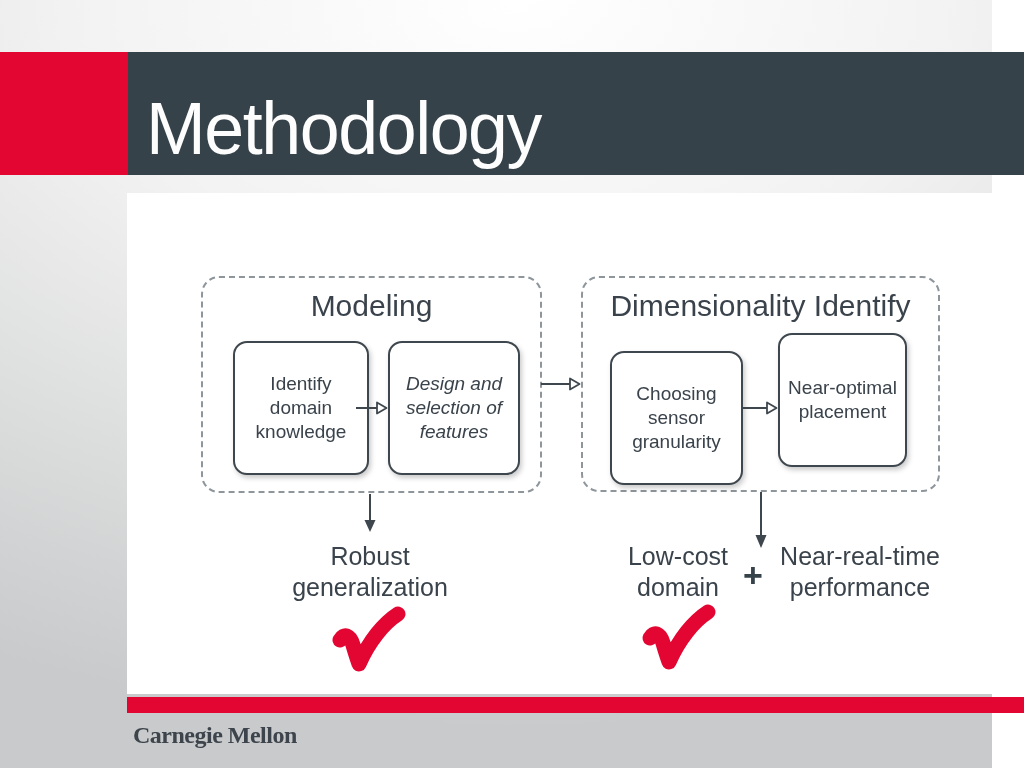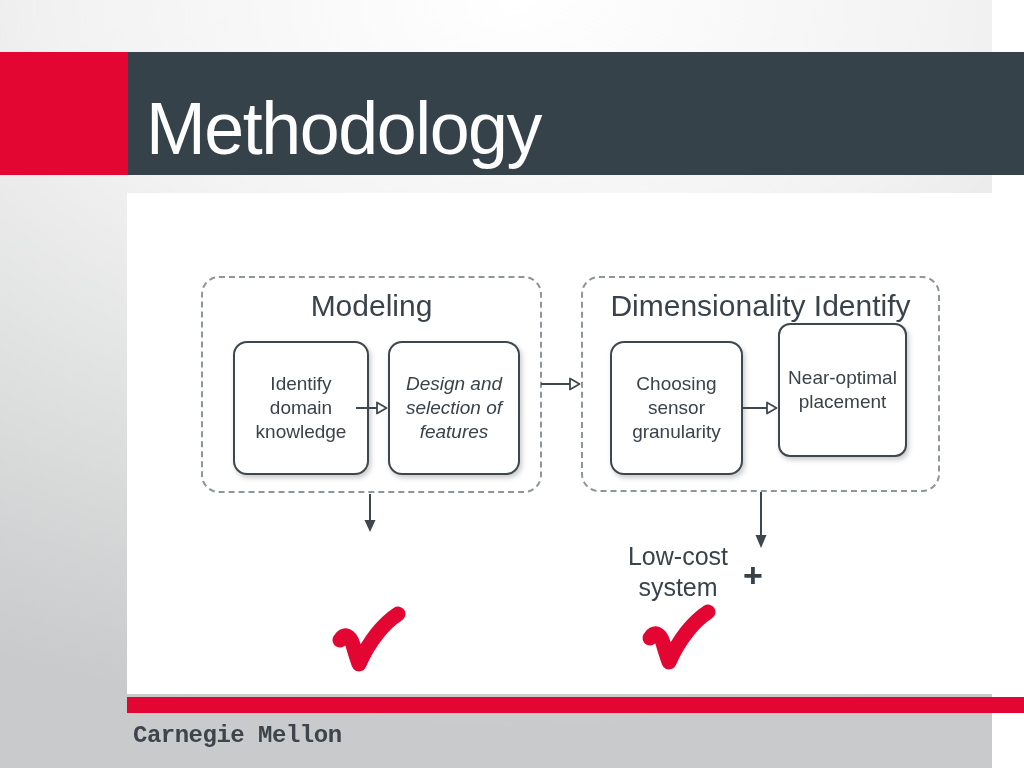--- a/index.html
+++ b/index.html
@@ -21,21 +21,21 @@
   .page-title{
     position:absolute;left:146px;top:92px;
     font-size:74px;line-height:74px;letter-spacing:-1.5px;color:#fdfdfd;font-weight:400;
     transform:scaleX(0.97);transform-origin:left center;white-space:nowrap;
   }
   
   .content-panel{position:absolute;left:127px;top:193px;width:897px;height:501px;background:#ffffff;}
   .footer-red-bar{position:absolute;left:127px;top:697px;width:897px;height:16px;background:var(--accent-red,#e30632);}
   .cm-logo{
     position:absolute;left:133px;top:722px;
-    font-family:Liberation Mono, monospace;font-weight:700;font-size:24px;letter-spacing:-0.5px;
+    font-family:Liberation Serif, serif;font-weight:700;font-size:24px;letter-spacing:-0.5px;
     color:#3d444c;
   }
   
   .group{
     position:absolute;border:2px dashed var(--dash-gray,#8e959b);border-radius:18px;background:transparent;
   }
   .group-modeling{left:201px;top:276px;width:341px;height:217px;}
   .group-reduction{left:581px;top:276px;width:359px;height:216px;}
   .group-title{
     position:absolute;top:12px;left:0;right:0;text-align:center;
@@ -43,22 +43,22 @@
   }
   
   .node{
     position:absolute;background:#fff;border:2px solid #3f474e;border-radius:14px;
     box-shadow:2px 3px 5px rgba(70,70,70,0.28);
     display:flex;align-items:center;justify-content:center;text-align:center;
     font-size:19px;line-height:24px;color:var(--text-dark,#3a434b);white-space:pre-line;
   }
   .node-b1{left:221px;top:341px;width:136px;height:134px;margin-left:12px;}
   .node-b2{left:388px;top:341px;width:132px;height:134px;font-style:italic;}
-  .node-b3{left:610px;top:341px;width:133px;height:134px;}
-  .node-b4{left:778px;top:323px;width:129px;height:134px;border-radius:12px;}
+  .node-b3{left:610px;top:351px;width:133px;height:134px;}
+  .node-b4{left:778px;top:333px;width:129px;height:134px;}
   
   .arrow{position:absolute;}
   .arrow line{stroke:#3f474e;stroke-width:2;}
   .arrow .open-head{fill:#ffffff;stroke:#3f474e;stroke-width:1.8;stroke-linejoin:round;}
   .arrow .solid-head{fill:#3f474e;}
   
   .outcome{
     position:absolute;text-align:center;font-size:25px;line-height:31px;
     color:var(--text-dark,#3a434b);white-space:pre-line;
   }
@@ -120,23 +120,27 @@
 
   <svg class="arrow" style="left:362px;top:494px;" width="16" height="40" viewBox="0 0 16 40">
     <line x1="8" y1="0" x2="8" y2="27"></line>
     <polygon class="solid-head" points="2.5,26 13.5,26 8,38"></polygon>
   </svg>
   <svg class="arrow" style="left:753px;top:492px;" width="16" height="58" viewBox="0 0 16 58">
     <line x1="8" y1="0" x2="8" y2="44"></line>
     <polygon class="solid-head" points="2.5,43 13.5,43 8,56"></polygon>
   </svg>
 
+  <div class="outcome outcome-robust">Robust
+generalization</div>
   <div class="outcome outcome-lowcost">Low-cost
-system</div>
+domain</div>
   <div class="plus-sign">+</div>
+  <div class="outcome outcome-nearreal">Near-real-time
+performance</div>
 
   <svg class="checkmark check-1" width="82" height="78" viewBox="0 0 82 78">
     <path d="M12 36 C16 29 22 31 25 41 C27 48 29 54 31 60 C41 37 56 19 70 10"></path>
   </svg>
   <svg class="checkmark check-2" width="82" height="80" viewBox="0 0 82 80">
     <path d="M12 38 C16 31 22 33 25 43 C27 50 29 56 31 62 C41 39 56 21 70 12"></path>
   </svg>
 
   <div class="footer-red-bar"></div>
   <div class="cm-logo">Carnegie Mellon</div>

